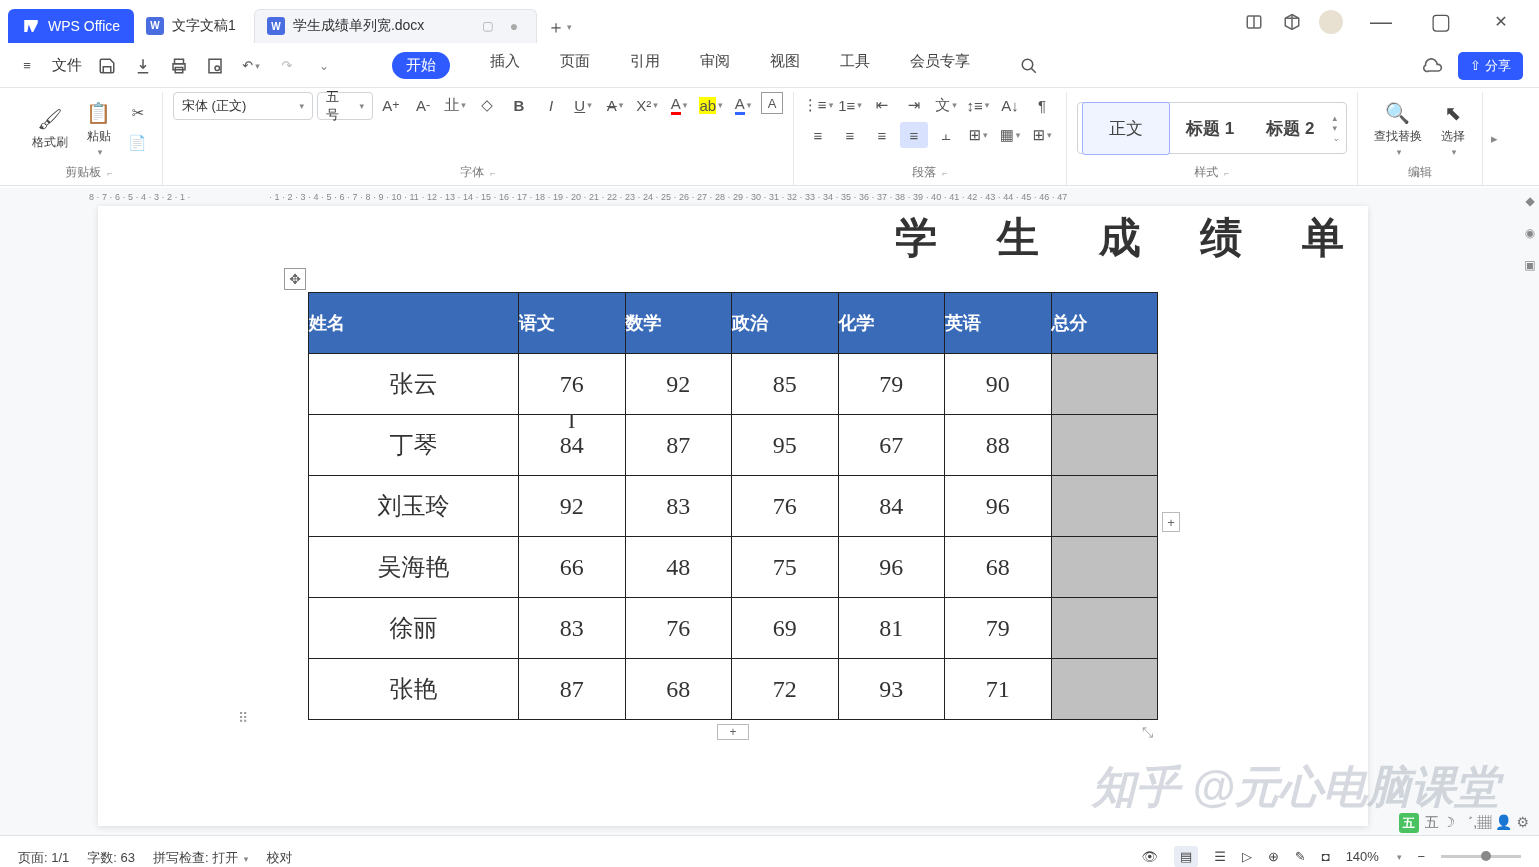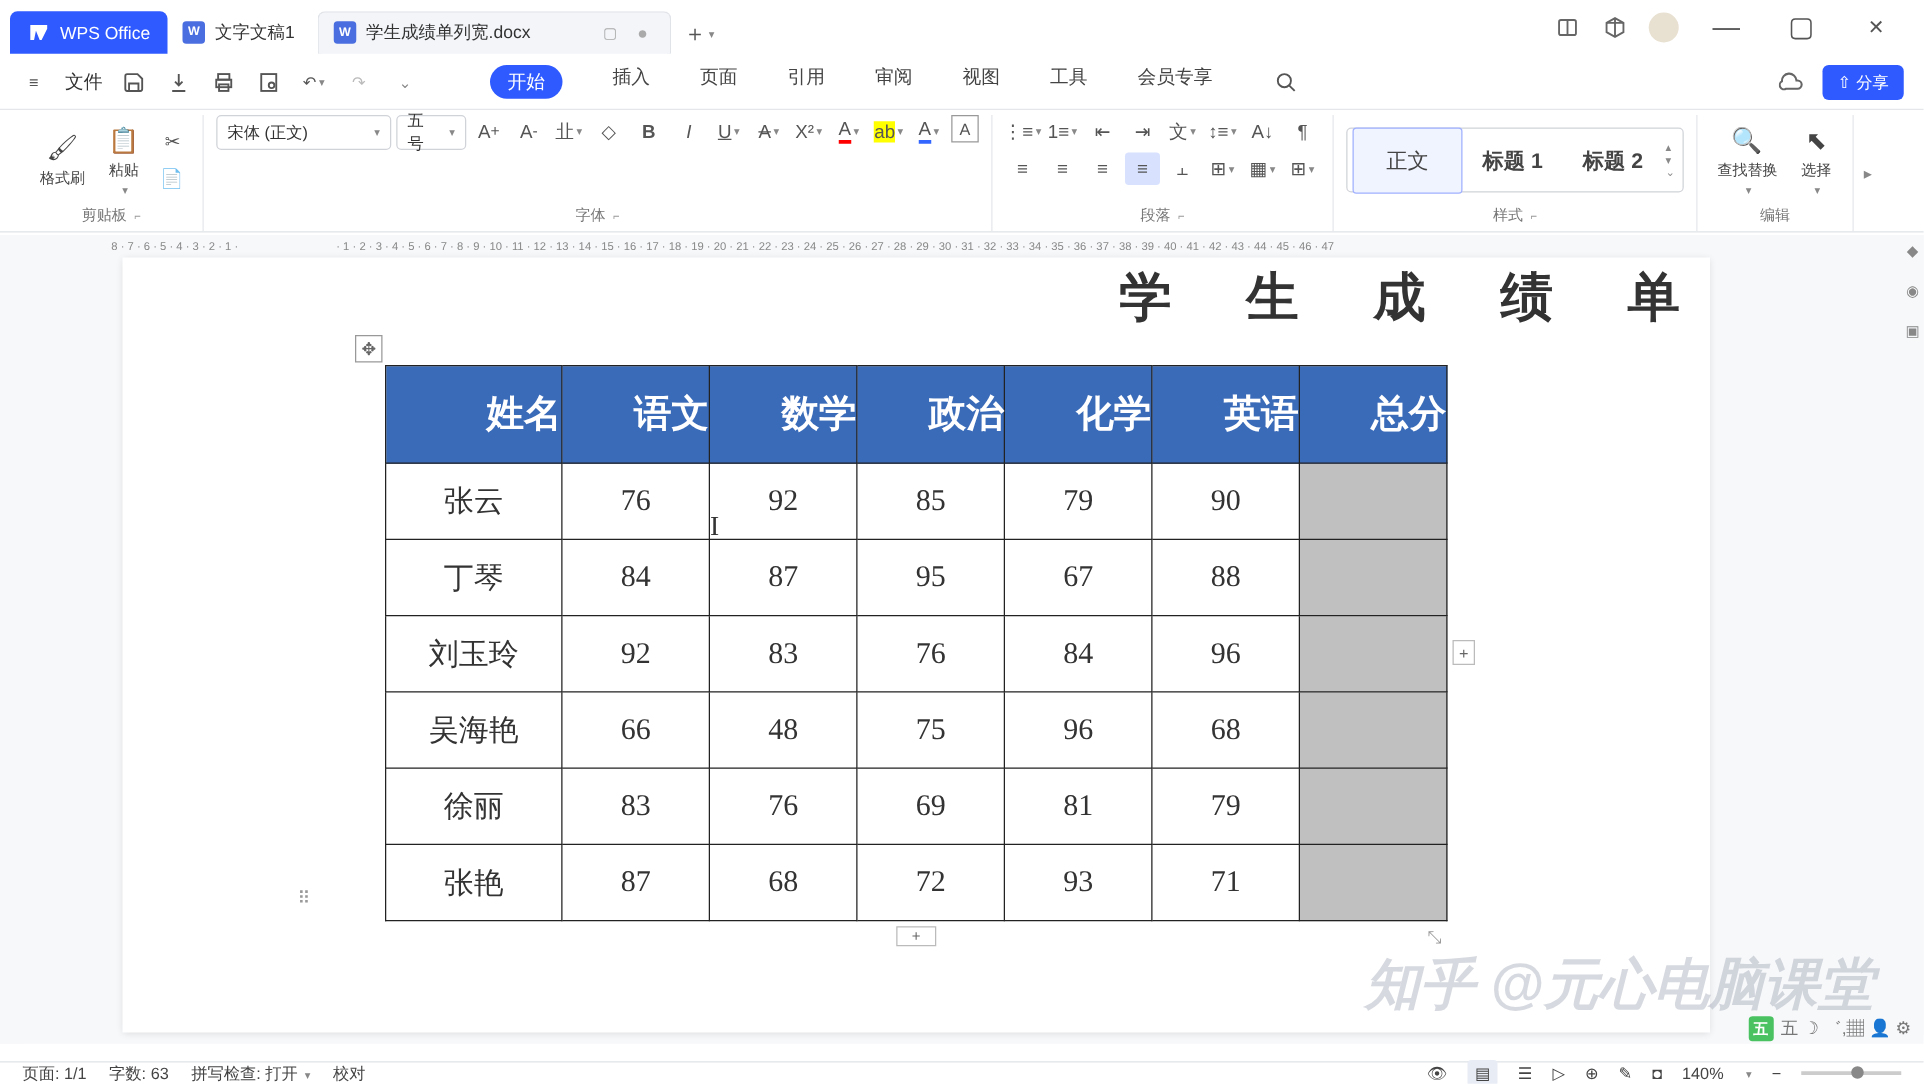--- a/index.html
+++ b/index.html
@@ -39,29 +39,29 @@
 .style-item.sel{border:1px solid #a0b0ff;background:#f0f4ff;border-radius:3px;padding:14px 26px}
 .corner{font-size:9px;color:#999;margin-left:2px}
 .doc-area{position:absolute;top:188px;left:0;right:0;bottom:32px;background:#f7f8fa;display:flex}
 .vruler{width:20px;background:#f7f8fa;position:relative;font-size:9px;color:#888}
 .hruler{position:absolute;top:0;left:9px;right:20px;height:18px;background:#f7f8fa;font-size:9px;color:#888;display:flex;align-items:center;overflow:hidden}
 .page{position:absolute;top:18px;left:98px;width:1270px;height:620px;background:#fff;box-shadow:0 1px 6px rgba(0,0,0,.12)}
 .doc-title{text-align:right;font-size:42px;font-weight:700;letter-spacing:24px;padding-top:4px;font-family:SimHei,sans-serif}
 .tbl-wrap{margin:26px auto 0;width:850px;position:relative}
 .handle{position:absolute;top:-24px;left:-24px;width:22px;height:22px;border:1px solid #999;background:#fff;display:flex;align-items:center;justify-content:center;font-size:14px;color:#666}
 table{border-collapse:collapse;width:100%}
-th{background:#3a6bb9;color:#fff;font-size:30px;font-weight:700;padding:18px 0;border:1.5px solid #222;text-align:right}
+th{background:#3a6bb9;color:#fff;font-size:18px;font-weight:700;padding:18px 0;border:1.5px solid #222;text-align:left}
 td{border:1.5px solid #222;text-align:center;font-size:24px;padding:14px 0;font-family:SimSun,serif}
 td.total{background:#c0c0c0}
 .cursor-i{position:absolute;left:260px;top:116px;font-size:22px;font-family:serif}
 .side-btn{position:absolute;right:-22px;top:220px;width:18px;height:20px;border:1px solid #bbb;background:#fff;display:flex;align-items:center;justify-content:center;font-size:13px;color:#666}
 .bot-btn{position:absolute;bottom:-20px;left:50%;transform:translateX(-50%);width:32px;height:16px;border:1px solid #bbb;background:#fff;display:flex;align-items:center;justify-content:center;font-size:12px;color:#666}
 .expand-btn{position:absolute;bottom:-20px;right:0;width:16px;height:16px;color:#999;font-size:14px}
 .parahandle{position:absolute;left:140px;bottom:100px;color:#999;font-size:14px}
-.statusbar{position:absolute;bottom:0;left:0;right:0;height:18px;background:#fff;border-top:1px solid #e0e3e8;display:flex;align-items:center;padding:0 18px;font-size:13px;color:#444;gap:18px}
+.statusbar{position:absolute;bottom:0;left:0;right:0;height:32px;background:#fff;border-top:1px solid #e0e3e8;display:flex;align-items:flex-end;padding:0 18px;font-size:13px;color:#444;gap:18px}
 .statusbar .sr{margin-left:auto;display:flex;align-items:center;gap:16px}
 .watermark{position:absolute;right:40px;bottom:50px;font-size:44px;color:rgba(120,130,150,.3);font-style:italic;font-weight:600;pointer-events:none}
 .ime{position:absolute;right:10px;bottom:34px;display:flex;align-items:center;gap:6px;font-size:14px;color:#777}
 .ime .s{width:20px;height:20px;background:#4bc261;border-radius:3px;color:#fff;display:flex;align-items:center;justify-content:center;font-size:12px;font-weight:bold}
 .rside{position:absolute;right:0;top:188px;width:18px;height:640px;background:#f7f8fa;display:flex;flex-direction:column;align-items:center;gap:18px;padding-top:6px}
 .rside div{font-size:12px;color:#888}
 .drop{font-size:9px;color:#888;margin-left:2px}
 </style>
 </head>
 <body>

